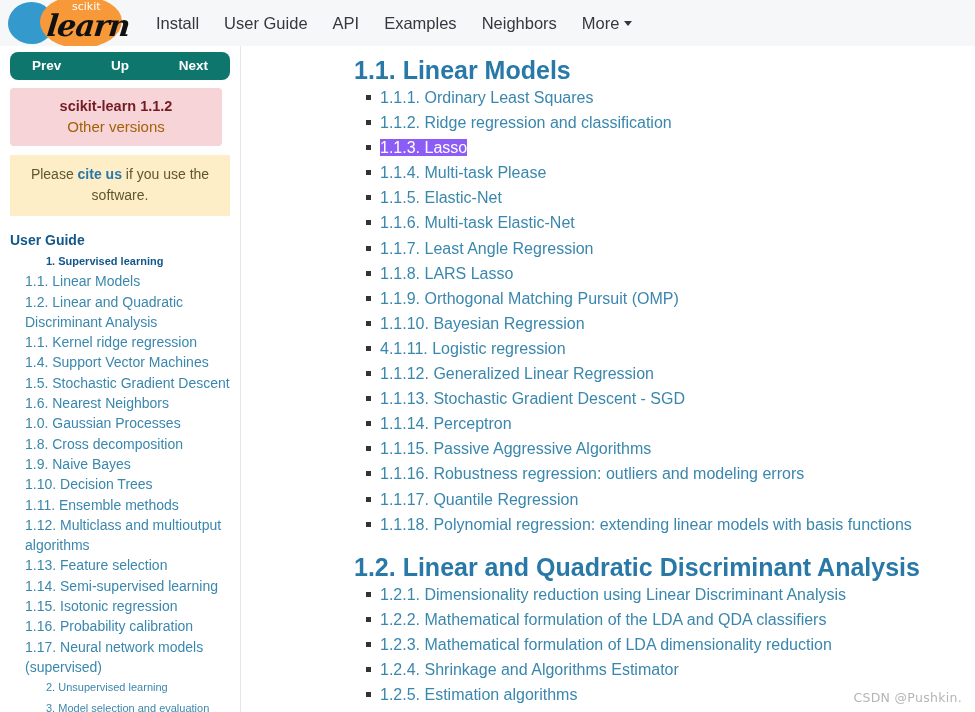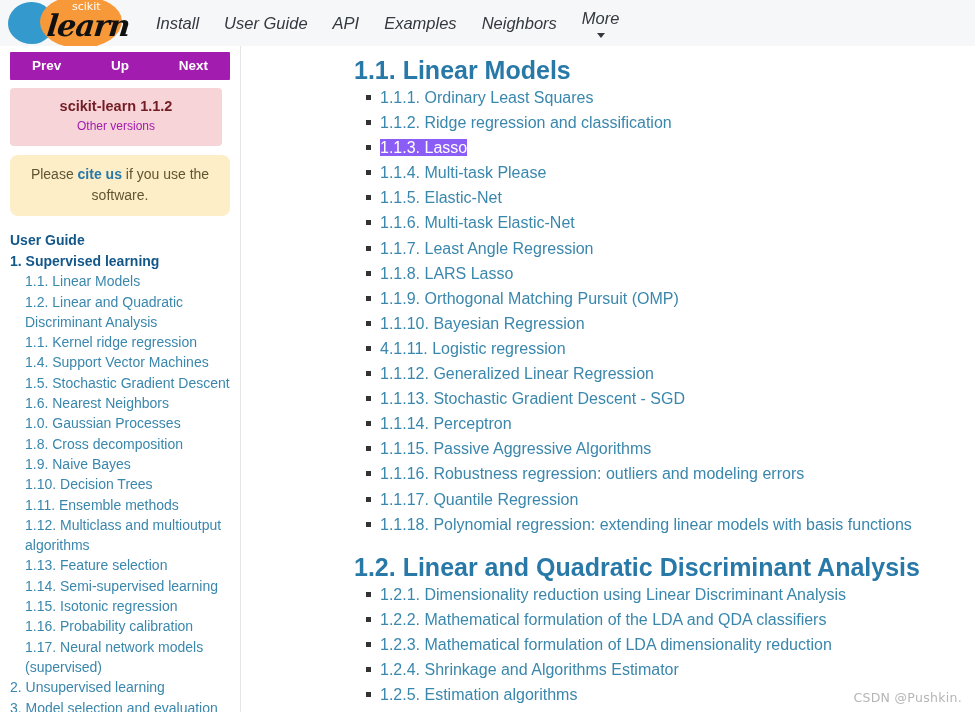--- a/index.html
+++ b/index.html
@@ -76,34 +76,32 @@
     color: #111111;
     letter-spacing: -1px;
     z-index: 3;
     transform: skewX(-6deg);
   }
   .nav-links {
     display: flex;
     align-items: center;
     gap: 25px;
     margin-left: 10px;
-    font-style: italic;
   }
   .nav-link {
     font-size: 16.5px;
     color: #33393f;
     text-decoration: none;
     white-space: nowrap;
     cursor: pointer;
   }
   .nav-link.more {
     display: inline-flex;
     align-items: center;
     gap: 5px;
-    flex-direction: column;
   }
   .caret {
     display: inline-block;
     width: 0;
     height: 0;
     border-left: 4.5px solid transparent;
     border-right: 4.5px solid transparent;
     border-top: 5px solid #33393f;
   }
 
@@ -115,22 +113,22 @@
     width: 241px;
     height: 666px;
     box-sizing: border-box;
     border-right: 1px solid #e6e6e6;
     background: #ffffff;
     padding: 0;
     overflow: hidden;
   }
   .rel-btns {
     margin: 6px 10px 0 10px;
-    background: #a21caf;
-    border-radius: 1px;
+    background: #0f766e;
+    border-radius: 8px;
     display: flex;
     height: 28px;
     align-items: center;
   }
   .rel-btn {
     flex: 1;
     text-align: center;
     color: #ffffff;
     font-size: 13.5px;
     font-weight: bold;
@@ -146,30 +144,30 @@
     text-align: center;
   }
   .version-title {
     color: #721c24;
     font-weight: bold;
     font-size: 14.5px;
     line-height: 20px;
   }
   .version-link {
     display: block;
-    color: #a21caf;
-    font-size: 12px;
+    color: #a16207;
+    font-size: 15px;
     line-height: 21px;
     text-decoration: none;
     cursor: pointer;
   }
   .cite-box {
     margin: 9px 10px 0 10px;
     background: #fdeec8;
-    border-radius: 8px;
+    border-radius: 0;
     padding: 9px 14px 10px 14px;
     text-align: center;
     color: #5f5631;
     font-size: 14px;
     line-height: 21px;
   }
   .cite-link {
     color: #2878a8;
     font-weight: bold;
     text-decoration: none;
@@ -181,26 +179,27 @@
   }
   .toc-caption {
     color: #12578a;
     font-size: 14px;
     font-weight: bold;
     line-height: 20px;
     padding-bottom: 1px;
   }
   .toc-l1 {
     color: #12578a;
-    font-size: 14px;
+    font-size: 11px;
     font-weight: bold;
     line-height: 20.3px;
     text-decoration: none;
     display: block;
     cursor: pointer;
+    margin-left: 36px;
   }
   .toc-l1.plain {
     font-weight: normal;
     color: #3a87ad;
   }
   .toc-l2 {
     color: #3a87ad;
     font-size: 14px;
     line-height: 20.3px;
     text-decoration: none;

